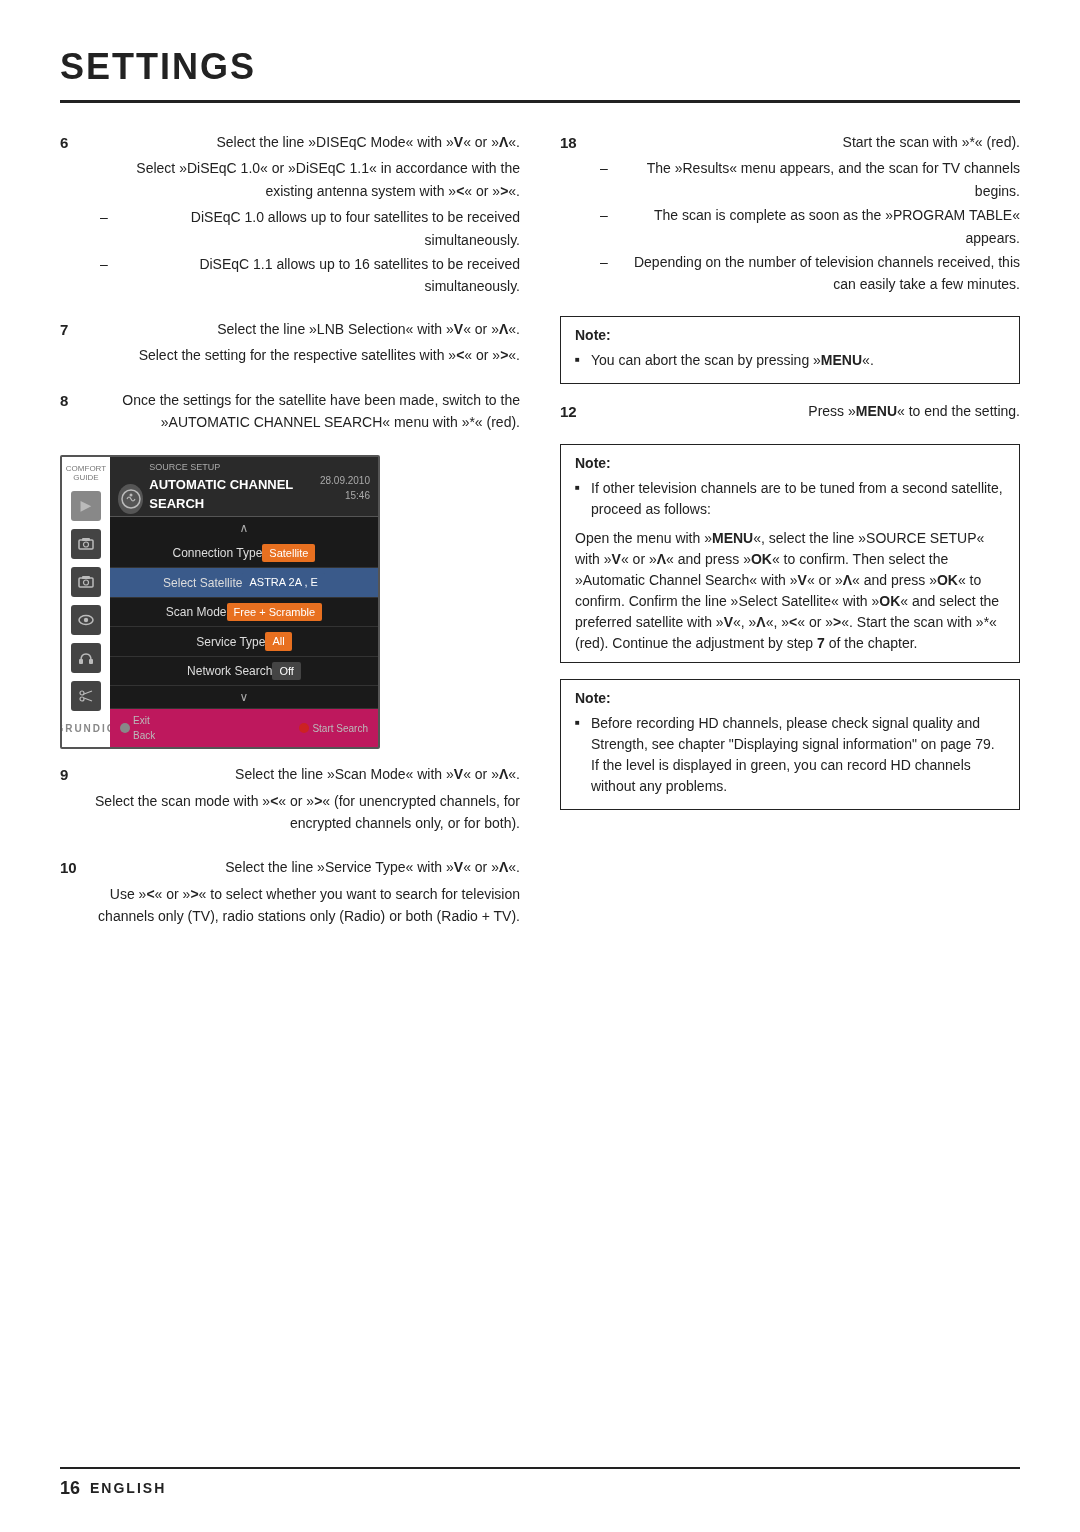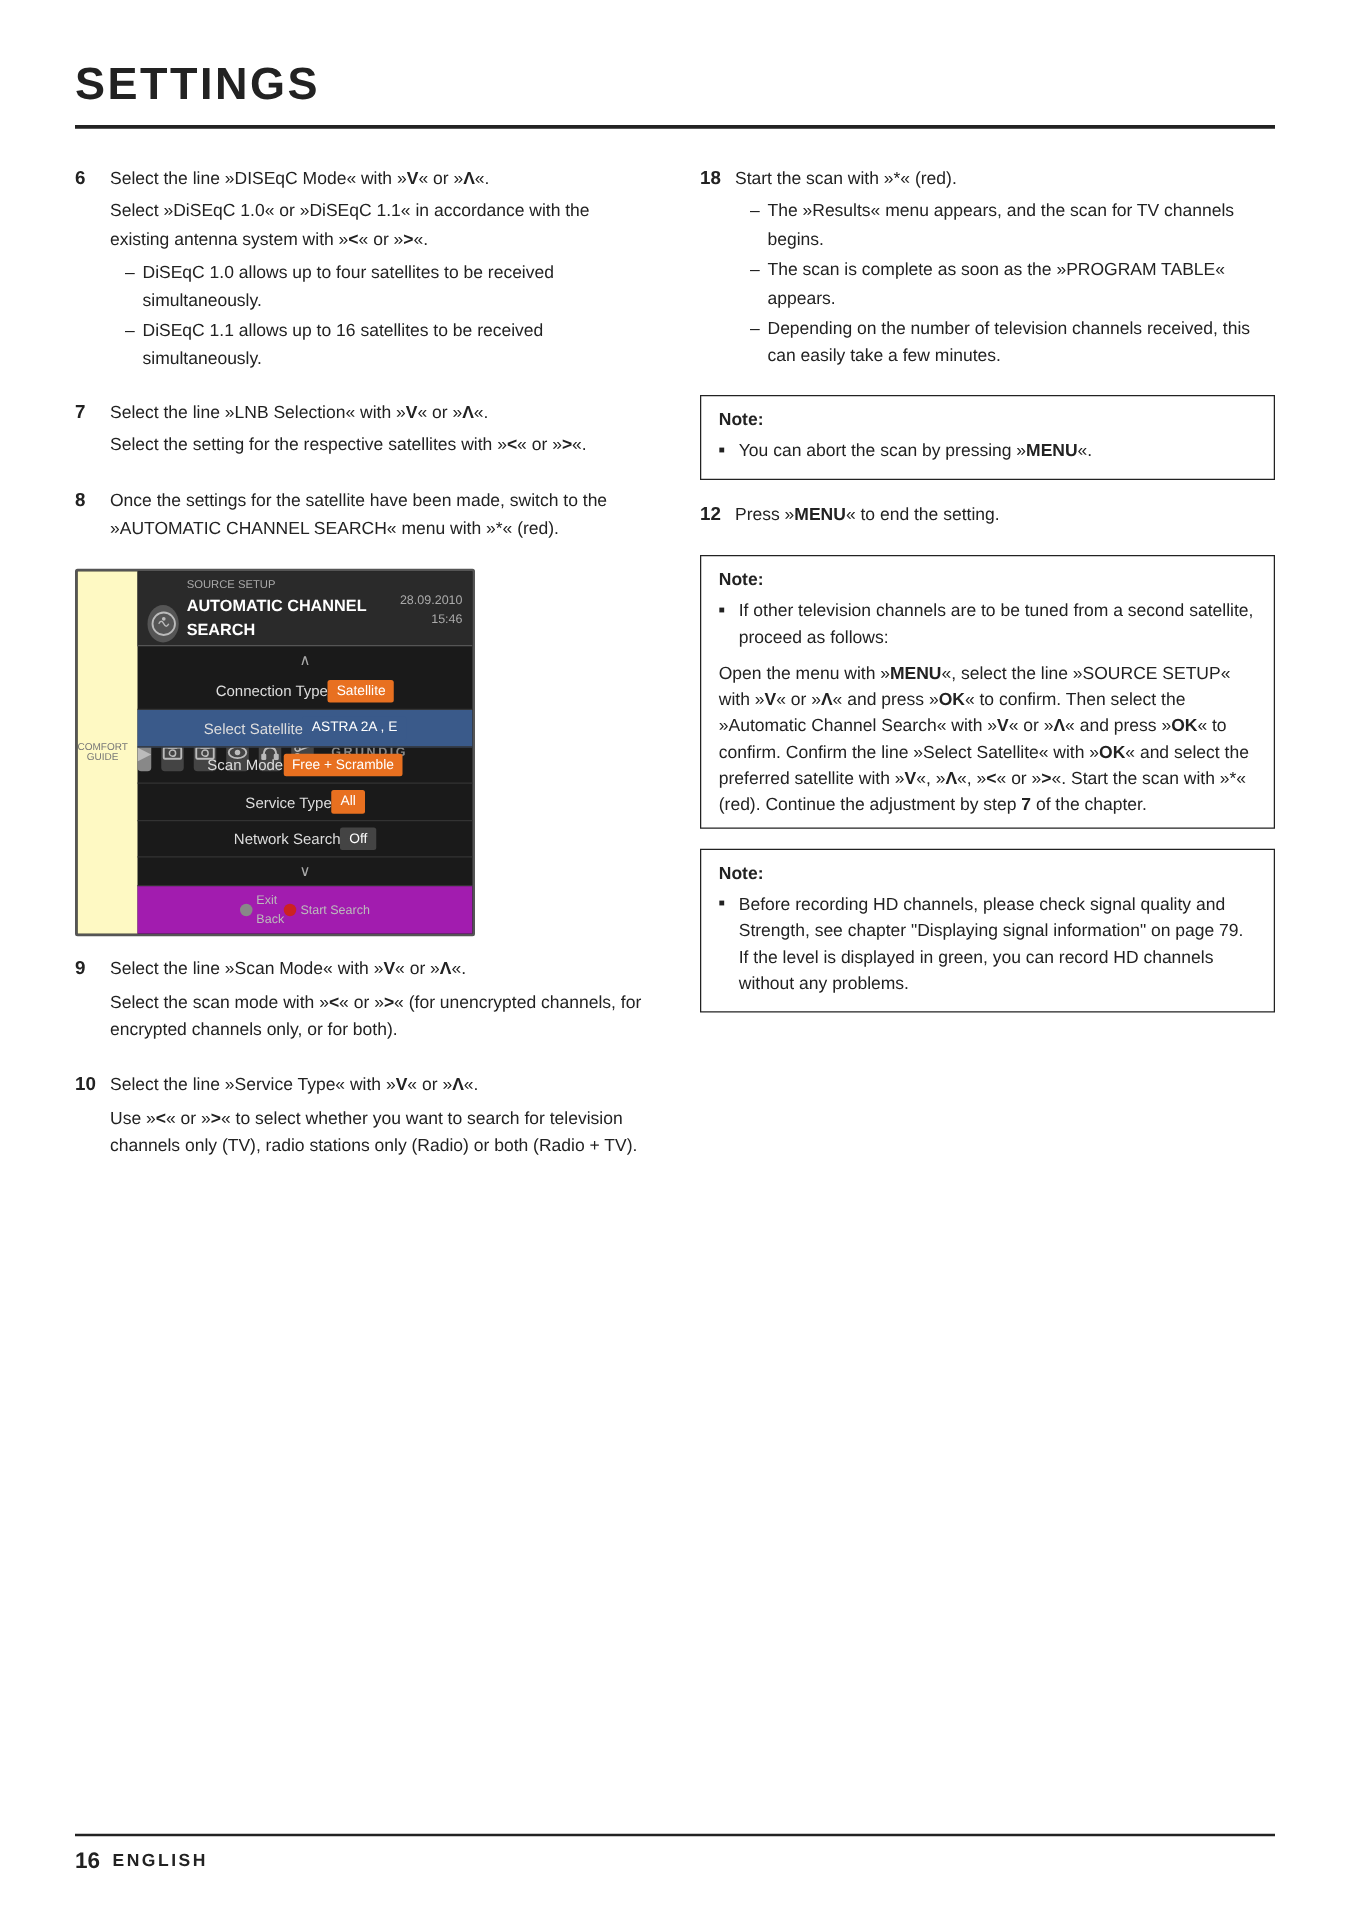--- a/index.html
+++ b/index.html
@@ -57,20 +57,21 @@
       font-weight: bold;
       font-size: 15px;
       min-width: 28px;
       padding-top: 1px;
     }
 
     .list-content {
       flex: 1;
       font-size: 14px;
       line-height: 1.6;
+      text-align: right;
     }
 
     .list-content p {
       margin-bottom: 4px;
     }
 
     .list-content ul {
       list-style: none;
       padding-left: 12px;
       margin-top: 4px;
@@ -230,24 +231,24 @@
 
     .tv-ui-row-value.dark {
       background: #444;
     }
 
     .tv-ui-outer {
       display: flex;
     }
 
     .tv-ui-left-bar {
-      background: #fef9c3;
+      background: #ffffff;
       width: 48px;
       display: flex;
-      flex-direction: row;
+      flex-direction: column;
       align-items: center;
       padding: 8px 0;
       gap: 8px;
     }
 
     .tv-ui-sidebar-icon {
       width: 30px;
       height: 30px;
       background: #444;
       border-radius: 3px;
@@ -260,23 +261,23 @@
 
     .tv-ui-sidebar-icon.active {
       background: #888;
     }
 
     .tv-ui-main-area {
       flex: 1;
     }
 
     .tv-ui-footer {
-      background: #a21caf;
-      display: flex;
-      justify-content: center;
+      background: #be185d;
+      display: flex;
+      justify-content: space-between;
       padding: 4px 10px;
       border-top: 1px solid #333;
     }
 
     .tv-ui-footer-btn {
       display: flex;
       align-items: center;
       gap: 3px;
       font-size: 10px;
       color: #bbb;

